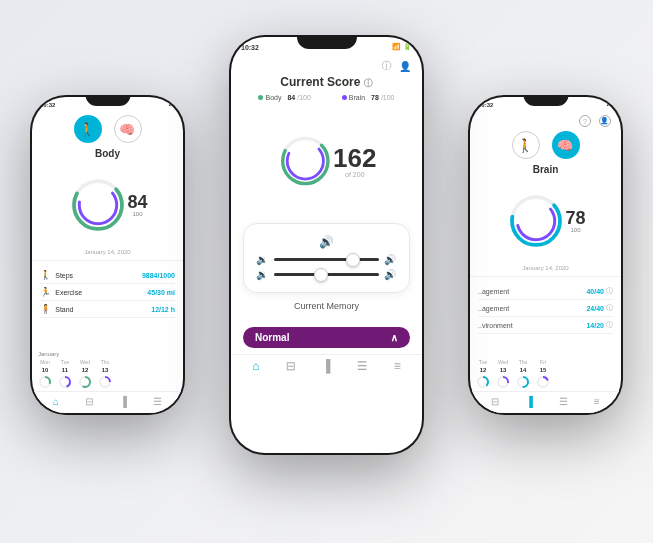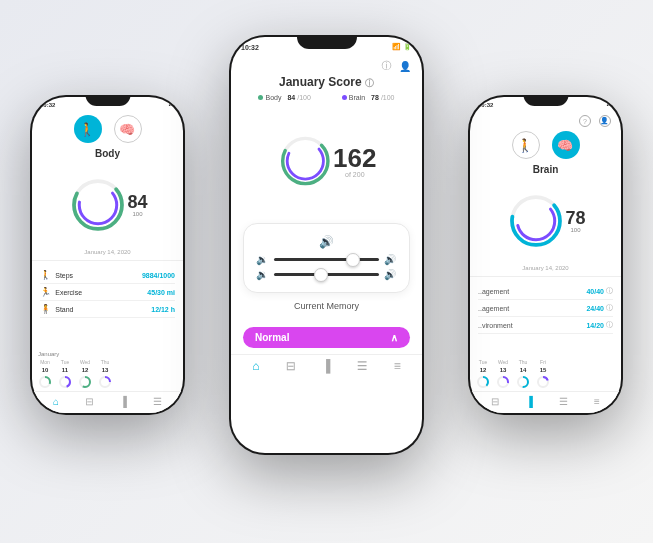--- a/index.html
+++ b/index.html
@@ -347,21 +347,21 @@
     .memory-section {
       padding: 4px 12px 6px;
     }
     .memory-title {
       text-align: center;
       font-size: 9px;
       color: #555;
       margin-bottom: 16px;
     }
     .memory-dropdown {
-      background: #d946ef;
+      background: #701a75;
       border-radius: 20px;
       padding: 5px 12px;
       display: flex;
       align-items: center;
       justify-content: space-between;
       color: white;
       font-size: 10px;
       font-weight: 600;
     }
 
@@ -514,21 +514,21 @@
       </div>
 
       <div class="phone-content">
 
         <div class="thrive-header">
           <span class="thrive-header-icon">ⓘ</span>
           <span class="thrive-header-icon">👤</span>
         </div>
 
         <div style="text-align:center; font-size:12px; font-weight:700; color:#333; margin:2px 0;">
-          <span>January Score</span>
+          <span>Current Score</span>
           <span style="font-size:9px; color:#aaa;"> ⓘ</span>
         </div>
 
         <div class="score-row">
           <div class="score-label-item">
             <div class="dot" style="background:#4caf82;"></div>
             <span style="color:#555;">Body</span>
             &nbsp;
             <span style="color:#333; font-weight:700;">84</span>
             <span style="color:#aaa;">/100</span>

